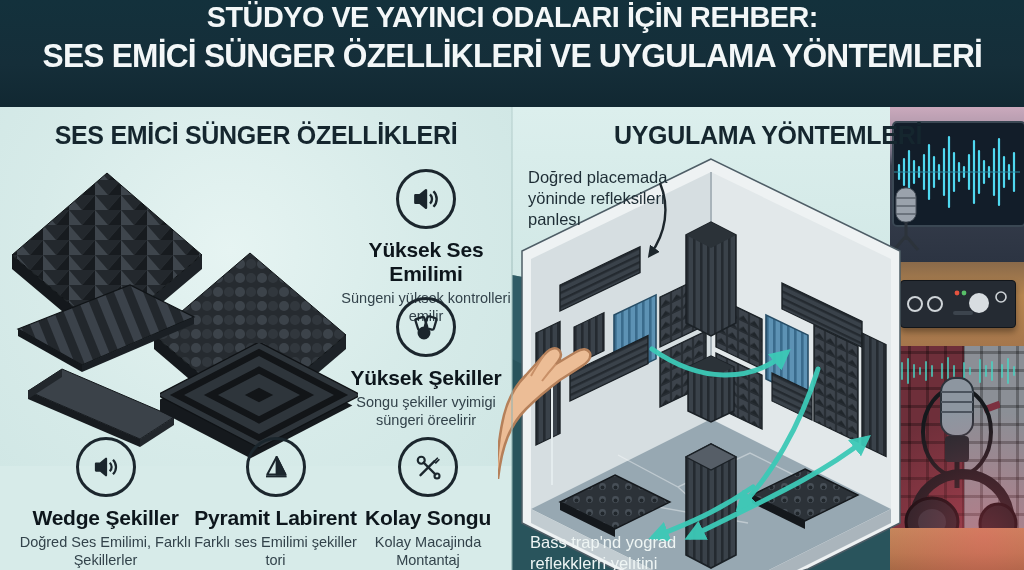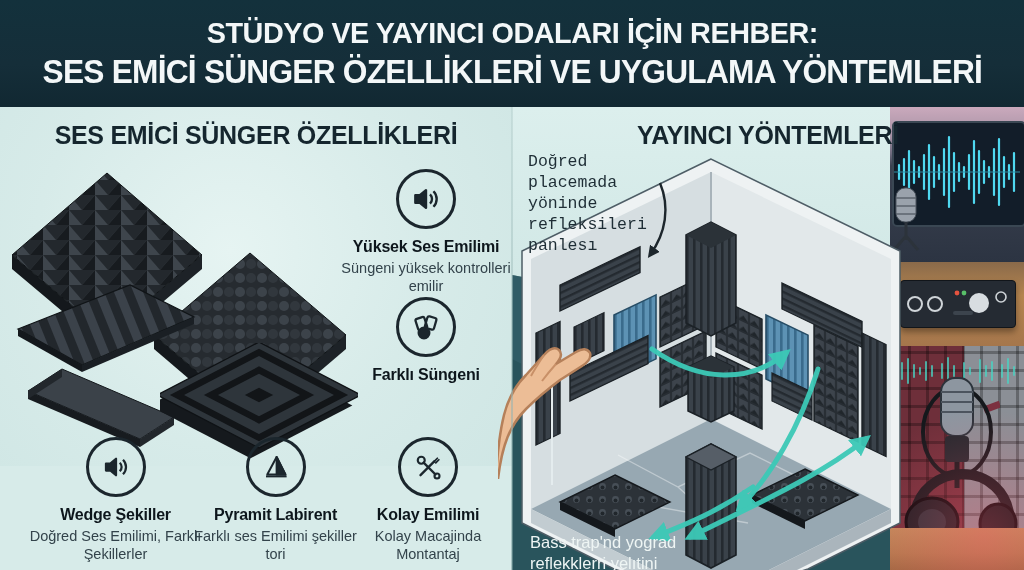--- a/index.html
+++ b/index.html
@@ -3,21 +3,21 @@
 <meta charset="utf-8">
 <style>
   html,body{margin:0;padding:0;}
   body{width:1024px;height:570px;overflow:hidden;background:#d7ebe9;
        font-family:"Liberation Sans", sans-serif;position:relative;}
   .stage{position:absolute;inset:0;width:1024px;height:570px;}
 
   
   .header{position:absolute;left:0;top:0;width:1024px;height:107px;
           background:linear-gradient(180deg,#13313c 0%,#152e39 60%,#112832 100%);
-          display:flex;flex-direction:column;justify-content:center;align-items:center;
+          display:flex;flex-direction:column;justify-content:flex-start;align-items:center;
           border-bottom:3px solid #0c1f27;}
   .header .l1{color:#f3f7f8;font-weight:800;font-size:30px;letter-spacing:-.5px;
               transform:scaleX(.96);white-space:nowrap;}
   .header .l2{color:#f3f7f8;font-weight:800;font-size:33px;letter-spacing:-.8px;
               transform:scaleX(.96);white-space:nowrap;margin-top:3px;}
 
   
   .col{position:absolute;top:107px;height:359px;width:512px;}
   .col.left{left:0;background:
       radial-gradient(circle at 45% 40%, #e6f4f2 0%, #d7ebe9 55%, #cfe6e4 100%);}
@@ -25,29 +25,29 @@
       linear-gradient(180deg,#dcefed 0%,#d3e9e7 40%,#c9e2e0 100%);}
   .col-title{position:absolute;left:0;top:14px;width:100%;text-align:center;
              font-size:25px;font-weight:800;color:#15262e;letter-spacing:-.3px;}
   .seam{position:absolute;left:511px;top:107px;width:2px;height:463px;
         background:linear-gradient(180deg,#b9d2d0,#7fa3a3);opacity:.55;}
 
   
   .feat{position:absolute;text-align:center;color:#0d161c;}
   .feat .ring{width:54px;height:54px;border:3px solid #1b262d;border-radius:50%;
               margin:0 auto;display:flex;align-items:center;justify-content:center;background:transparent;}
-  .feat .t{font-size:16px;font-weight:700;margin-top:9px;letter-spacing:-.2px;}
+  .feat .t{font-size:21px;font-weight:700;margin-top:9px;letter-spacing:-.2px;}
   .feat .d{font-size:14.5px;color:#33434b;line-height:1.25;margin-top:3px;text-align:center;}
   .foam{position:absolute;}
 
   
   .teal-bg{position:absolute;left:0;top:0;width:512px;height:463px;}
   .room{position:absolute;left:6px;top:48px;width:386px;height:415px;}
   .anno{position:absolute;font-size:16.5px;line-height:1.28;}
-  .anno.top{left:16px;top:44px;width:158px;color:#1e2d35;font-family:Liberation Mono, monospace;}
+  .anno.top{left:16px;top:60px;width:158px;color:#1e2d35;}
   .anno.bottom{left:18px;top:382px;width:152px;color:#eef5f4;margin-top:43px;}
   .hand{position:absolute;left:-14px;top:222px;width:110px;height:150px;}
 
   
   .photo{position:absolute;left:378px;width:134px;overflow:hidden;}
   .photo.p1{top:0;height:155px;background:linear-gradient(180deg,#caa9bc 0%,#a893a6 18%,#6f6b7e 30%,#3a4150 38%,#2c3442 100%);}
   .photo.p2{top:155px;height:84px;background:linear-gradient(180deg,#8a6a4a,#b5854f 40%,#a5764c 100%);}
   .photo.p3{top:239px;height:224px;}
   .monitor{position:absolute;left:2px;top:14px;width:130px;height:102px;background:#121d29;
            border:2px solid #3a4753;border-radius:5px;}
@@ -147,24 +147,25 @@
     </div>
 
     <div class="feat" style="left:340px;top:190px;width:172px">
       <div class="ring">
         <svg width="32" height="32" viewBox="0 0 24 24" fill="none" stroke="#1b262d" stroke-width="1.7" stroke-linejoin="round">
           <rect x="5" y="5" width="7" height="9" rx="1.4" transform="rotate(-18 8.5 9.5)"></rect>
           <rect x="12" y="4.5" width="7" height="9" rx="1.4" transform="rotate(16 15.5 9)"></rect>
           <circle cx="10.5" cy="16.5" r="4" fill="#1b262d"></circle>
         </svg>
       </div>
-      <div class="t">Farklı Süngeni</div>
-    </div>
-
-    <div class="feat" style="left:28px;top:330px;width:175px">
+      <div class="t">Yüksek Şekiller</div>
+      <div class="d">Songu şekiller vyimigi süngeri öreelirir</div>
+    </div>
+
+    <div class="feat" style="left:18px;top:330px;width:175px">
       <div class="ring">
         <svg width="30" height="30" viewBox="0 0 24 24" fill="none" stroke="#1b262d" stroke-width="1.8" stroke-linejoin="round">
           <path d="M4,9.2 h3.4 l4.6,-3.8 v13.2 l-4.6,-3.8 H4 Z" fill="#1b262d"></path>
           <path d="M15,8.6 a4.6,4.6 0 0 1 0,6.8"></path>
             <path d="M17.6,6.2 a8.2,8.2 0 0 1 0,11.6"></path>
         </svg>
       </div>
       <div class="t">Wedge Şekiller</div>
       <div class="d">Doğred Ses Emilimi, Farklı Şekillerler</div>
     </div>
@@ -184,21 +185,21 @@
     <div class="feat" style="left:348px;top:330px;width:160px">
       <div class="ring">
         <svg width="30" height="30" viewBox="0 0 24 24" fill="none" stroke="#1b262d" stroke-width="1.9" stroke-linecap="round">
           <line x1="6" y1="18.5" x2="17" y2="7.5"></line>
           <path d="M17,7.5 l2.5,-2.5 M18.2,8.7 l2.5,-2.5" stroke-width="1.4"></path>
           <line x1="8.5" y1="8.5" x2="18" y2="18"></line>
           <circle cx="6.6" cy="6.6" r="2.8" stroke-width="1.7"></circle>
           <circle cx="19.2" cy="19.2" r="2" stroke-width="1.7"></circle>
         </svg>
       </div>
-      <div class="t">Kolay Emilimi</div>
+      <div class="t">Kolay Songu</div>
       <div class="d">Kolay Macajinda Montantaj</div>
     </div>
   </div>
 
   <div class="col right">
 
     <svg class="teal-bg" viewBox="0 0 512 463" width="512" height="463">
       <polygon points="0,168 42,176 42,268 190,338 380,366 380,463 0,463" fill="#29545c"></polygon>
       <polygon points="0,168 42,176 42,268 12,258 0,252" fill="#35636c" opacity=".6"></polygon>
     </svg>
@@ -248,21 +249,21 @@
         <path d="M22,60 C22,24 50,10 70,10 C96,10 116,28 118,56" fill="none" stroke="#14181c" stroke-width="10" stroke-linecap="round"></path>
         <ellipse cx="40" cy="58" rx="26" ry="24" fill="#191d22" stroke="#05070a" stroke-width="3"></ellipse>
         <ellipse cx="40" cy="58" rx="14" ry="13" fill="#2b3138"></ellipse>
         <ellipse cx="106" cy="60" rx="18" ry="20" fill="#14181c" stroke="#05070a" stroke-width="3"></ellipse>
         <path d="M20,66 C8,74 10,82 24,84" fill="none" stroke="#0b0e12" stroke-width="3"></path>
       </svg>
       <div class="deskstrip"></div>
       <div class="pinkglow"></div>
     </div>
 
-    <div class="col-title" style="z-index:5">YAYINCI YÖNTEMLERİ</div>
+    <div class="col-title" style="z-index:5">UYGULAMA YÖNTEMLERİ</div>
 
     <svg class="room" viewBox="0 0 386 415" width="386" height="415">
       <defs>
         <pattern id="slV" width="7" height="10" patternUnits="userSpaceOnUse">
           <rect width="7" height="10" fill="#3a424a"></rect>
             <rect width="2.6" height="10" fill="#242a30"></rect>
         </pattern>
         <pattern id="slVb" width="7" height="10" patternUnits="userSpaceOnUse">
           <rect width="7" height="10" fill="#5d92b4"></rect>
             <rect width="2.6" height="10" fill="#3a6b8c"></rect>

